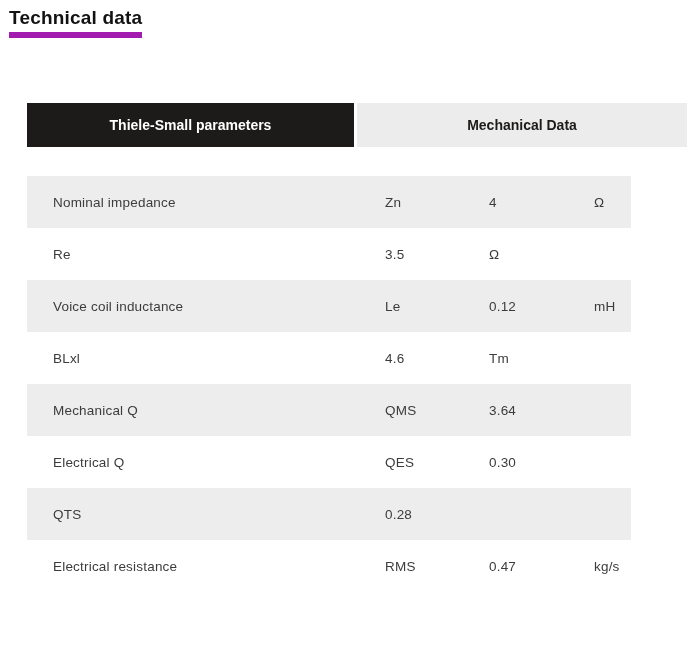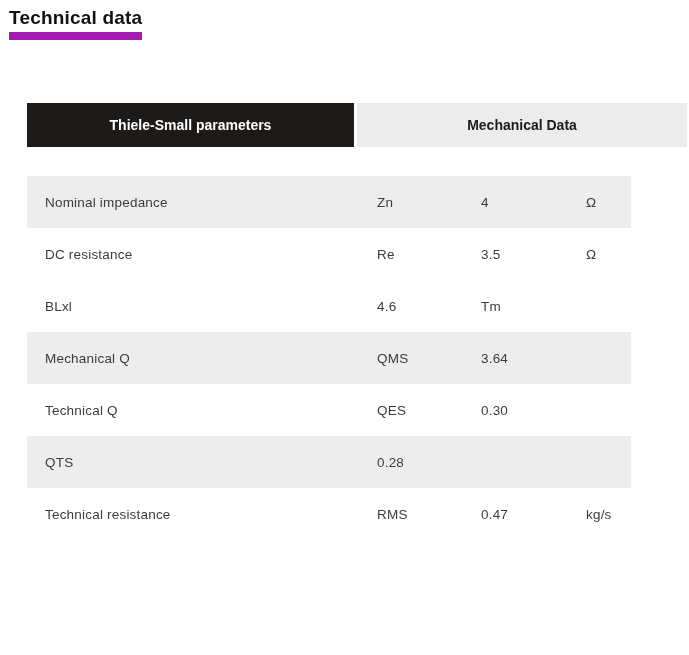--- a/index.html
+++ b/index.html
@@ -12,21 +12,21 @@
   .page { position: relative; width: 689px; height: 655px; }
 
   .page-title {
     position: absolute;
     left: 9px; top: 7px;
     font-size: 19px;
     font-weight: bold;
     color: #121212;
     letter-spacing: 0.2px;
     display: inline-block;
-    border-bottom: 8px solid #a21caf;
+    border-bottom: 6px solid #a21caf;
     padding-bottom: 3px;
   }
 
   .tabs {
     position: absolute;
     left: 27px; top: 103px;
     width: 660px; height: 34px;
     display: flex;
   }
   .tab {
@@ -53,21 +53,21 @@
   .data-table {
     position: absolute;
     left: 27px; top: 176px;
     width: 660px;
   }
   .row {
     width: 604px; height: 52px;
     display: grid;
     grid-template-columns: 332px 104px 105px auto;
     align-items: center;
-    padding-left: 18px;
+    padding-left: 26px;
     font-size: 13.5px;
     color: #3c3c3c;
     letter-spacing: 0.2px;
   }
   .row.alt { background: #eeedee; }
   .cell { white-space: nowrap; }
 </style>
 </head>
 <body>
 
@@ -83,55 +83,60 @@
   <div class="data-table">
 
     <div class="row alt">
       <span class="cell">Nominal impedance</span>
       <span class="cell">Zn</span>
       <span class="cell">4</span>
       <span class="cell">Ω</span>
     </div>
 
     <div class="row">
-      <span class="cell">DC resistance</span>
       <span class="cell">Re</span>
       <span class="cell">3.5</span>
       <span class="cell">Ω</span>
     </div>
 
+    <div class="row alt">
+      <span class="cell">Voice coil inductance</span>
+      <span class="cell">Le</span>
+      <span class="cell">0.12</span>
+      <span class="cell">mH</span>
+    </div>
 
     <div class="row">
       <span class="cell">BLxl</span>
       <span class="cell">4.6</span>
       <span class="cell">Tm</span>
     </div>
 
     <div class="row alt">
       <span class="cell">Mechanical Q</span>
       <span class="cell">QMS</span>
       <span class="cell">3.64</span>
       <span class="cell"></span>
     </div>
 
     <div class="row">
-      <span class="cell">Technical Q</span>
+      <span class="cell">Electrical Q</span>
       <span class="cell">QES</span>
       <span class="cell">0.30</span>
       <span class="cell"></span>
     </div>
 
     <div class="row alt">
       <span class="cell">QTS</span>
       <span class="cell">0.28</span>
       <span class="cell"></span>
     </div>
 
     <div class="row">
-      <span class="cell">Technical resistance</span>
+      <span class="cell">Electrical resistance</span>
       <span class="cell">RMS</span>
       <span class="cell">0.47</span>
       <span class="cell">kg/s</span>
     </div>
 
 
   </div>
 </div>
 
 </body></html>

